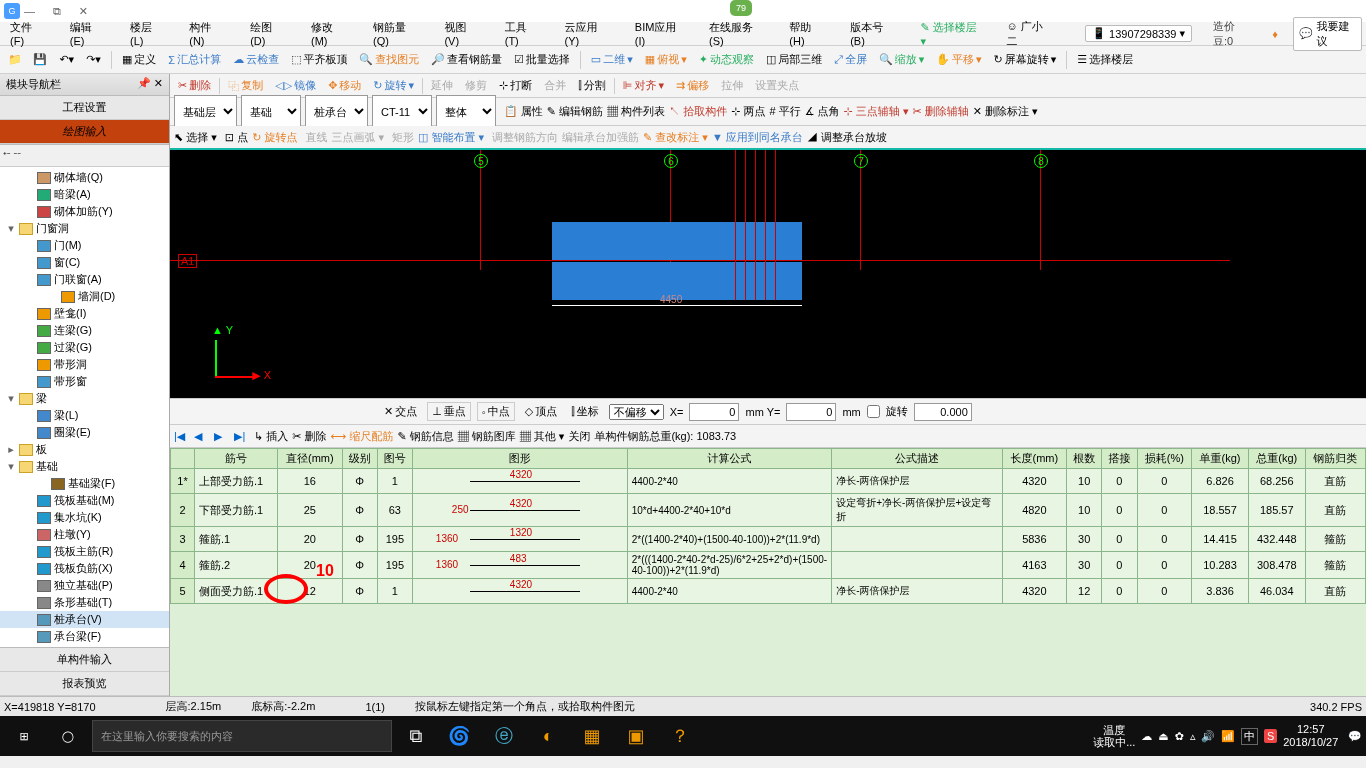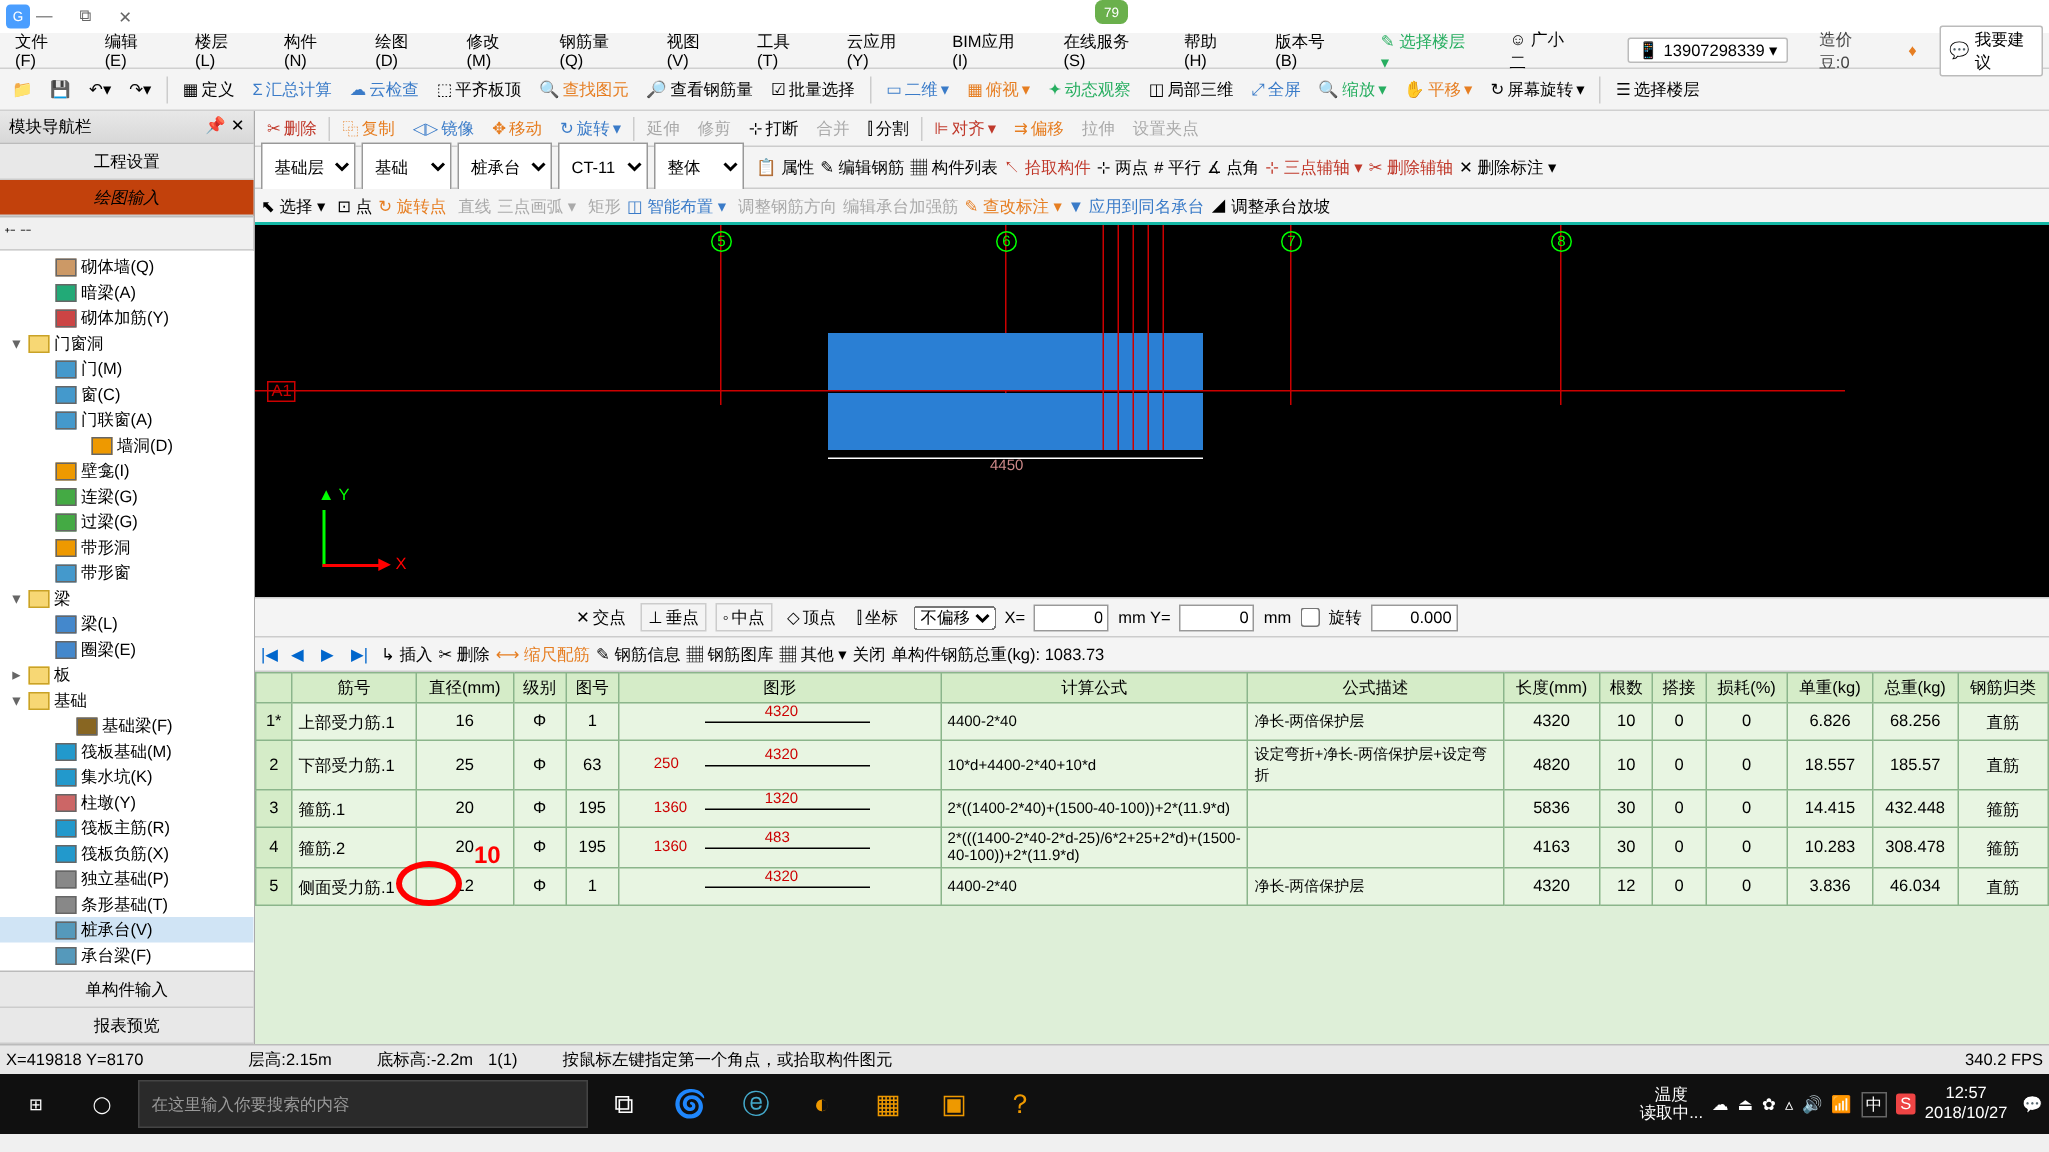--- a/index.html
+++ b/index.html
@@ -38,21 +38,21 @@
 .wa-toolbar .sep{width:1px;height:16px;background:#ccc;}
 .wa-combos{height:28px;background:#f4f4f4;display:flex;align-items:center;padding:0 4px;gap:4px;border-bottom:1px solid #ccc;}
 .wa-combos select,.wa-combos .combo{height:33px;border:1px solid #999;background:#fff;padding:0 4px;min-width:60px;}
 .wa-draw{height:24px;background:#f4f4f4;display:flex;align-items:center;padding:0 4px;gap:4px;border-bottom:2px solid #14b8a6;}
 .canvas{flex:1;background:#000;position:relative;overflow:hidden;}
 .grid-marker{position:absolute;color:#0f0;font-size:10px;border:1px solid #0f0;border-radius:50%;width:14px;height:14px;display:flex;align-items:center;justify-content:center;}
 .gridline-v{position:absolute;width:1px;background:#c00;top:0;height:120px;}
 .gridline-h{position:absolute;height:1px;background:#c00;left:0;width:1060px;top:110px;}
 .axis-label{position:absolute;color:#c00;font-size:11px;}
 .bluebox{position:absolute;background:#2a7fd4;}
-.dim-text{position:absolute;color:#c88;font-size:10px;margin-top:11px;}
+.dim-text{position:absolute;color:#c88;font-size:10px;}
 .coord-axis{position:absolute;left:45px;bottom:20px;}
 .coord-axis .y{color:#0f0;font-size:11px;}
 .coord-axis .x{color:#f00;font-size:11px;}
 .snapbar{height:26px;background:#f4f4f4;display:flex;align-items:center;padding:0 4px;gap:6px;border-top:1px solid #ccc;}
 .snapbar .btn{padding:1px 4px;cursor:pointer;display:flex;align-items:center;gap:2px;}
 .snapbar input[type=text]{width:50px;height:18px;border:1px solid #999;text-align:right;padding-right:3px;}
 .tablebar{height:24px;background:#f4f4f4;display:flex;align-items:center;padding:0 4px;gap:4px;border-top:1px solid #ccc;border-bottom:1px solid #ccc;}
 .tablebar .navbtn{width:16px;cursor:pointer;color:#0066cc;}
 .datatable{flex:1;overflow:auto;background:#deefd8;}
 table{border-collapse:collapse;width:100%;}
@@ -471,21 +471,21 @@
               <td>直筋</td>
             </tr>
             <tr>
               <td class="rowhead">2</td>
               <td style="text-align:left">下部受力筋.1</td>
               <td>25</td>
               <td>Φ</td>
               <td>63</td>
               <td>
                 <div style="position:relative;height:20px;width:180px;margin:auto">
-                  <span style="color:#c00;position:absolute;left:6px;top:4px;font-size:10px">250</span>
+                  <span style="color:#c00;position:absolute;left:22px;top:4px;font-size:10px">250</span>
                   <div style="position:absolute;left:40px;top:10px;width:110px;height:1px;background:#000"></div>
                   <span style="color:#c00;position:absolute;left:80px;top:-2px;font-size:10px">4320</span>
                 </div>
               </td>
               <td style="text-align:left;max-width:180px;white-space:normal;font-size:10px">10*d+4400-2*40+10*d</td>
               <td style="text-align:left;max-width:150px;white-space:normal;font-size:10px">设定弯折+净长-两倍保护层+设定弯折</td>
               <td>4820</td>
               <td>10</td>
               <td>0</td>
               <td>0</td>
@@ -566,21 +566,21 @@
       <div class="red-circle" style="left:94px;top:126px"></div>
       <div class="red-text" style="left:146px;top:114px">10</div>
     </div>
   </div>
 </div>
 
 <div class="statusbar">
   <span>X=419818 Y=8170</span>
   <span style="margin-left:60px">层高:2.15m</span>
   <span style="margin-left:20px">底标高:-2.2m</span>
-  <span style="">1(1)</span>
+  <span style="margin-left:40px">1(1)</span>
   <span style="margin-left:20px">按鼠标左键指定第一个角点，或拾取构件图元</span>
   <span class="spacer"></span>
   <span>340.2 FPS</span>
 </div>
 
 <div class="taskbar">
   <div class="winbtn">⊞</div>
   <div class="winbtn">◯</div>
   <div class="search">
       <span>在这里输入你要搜索的内容</span>

